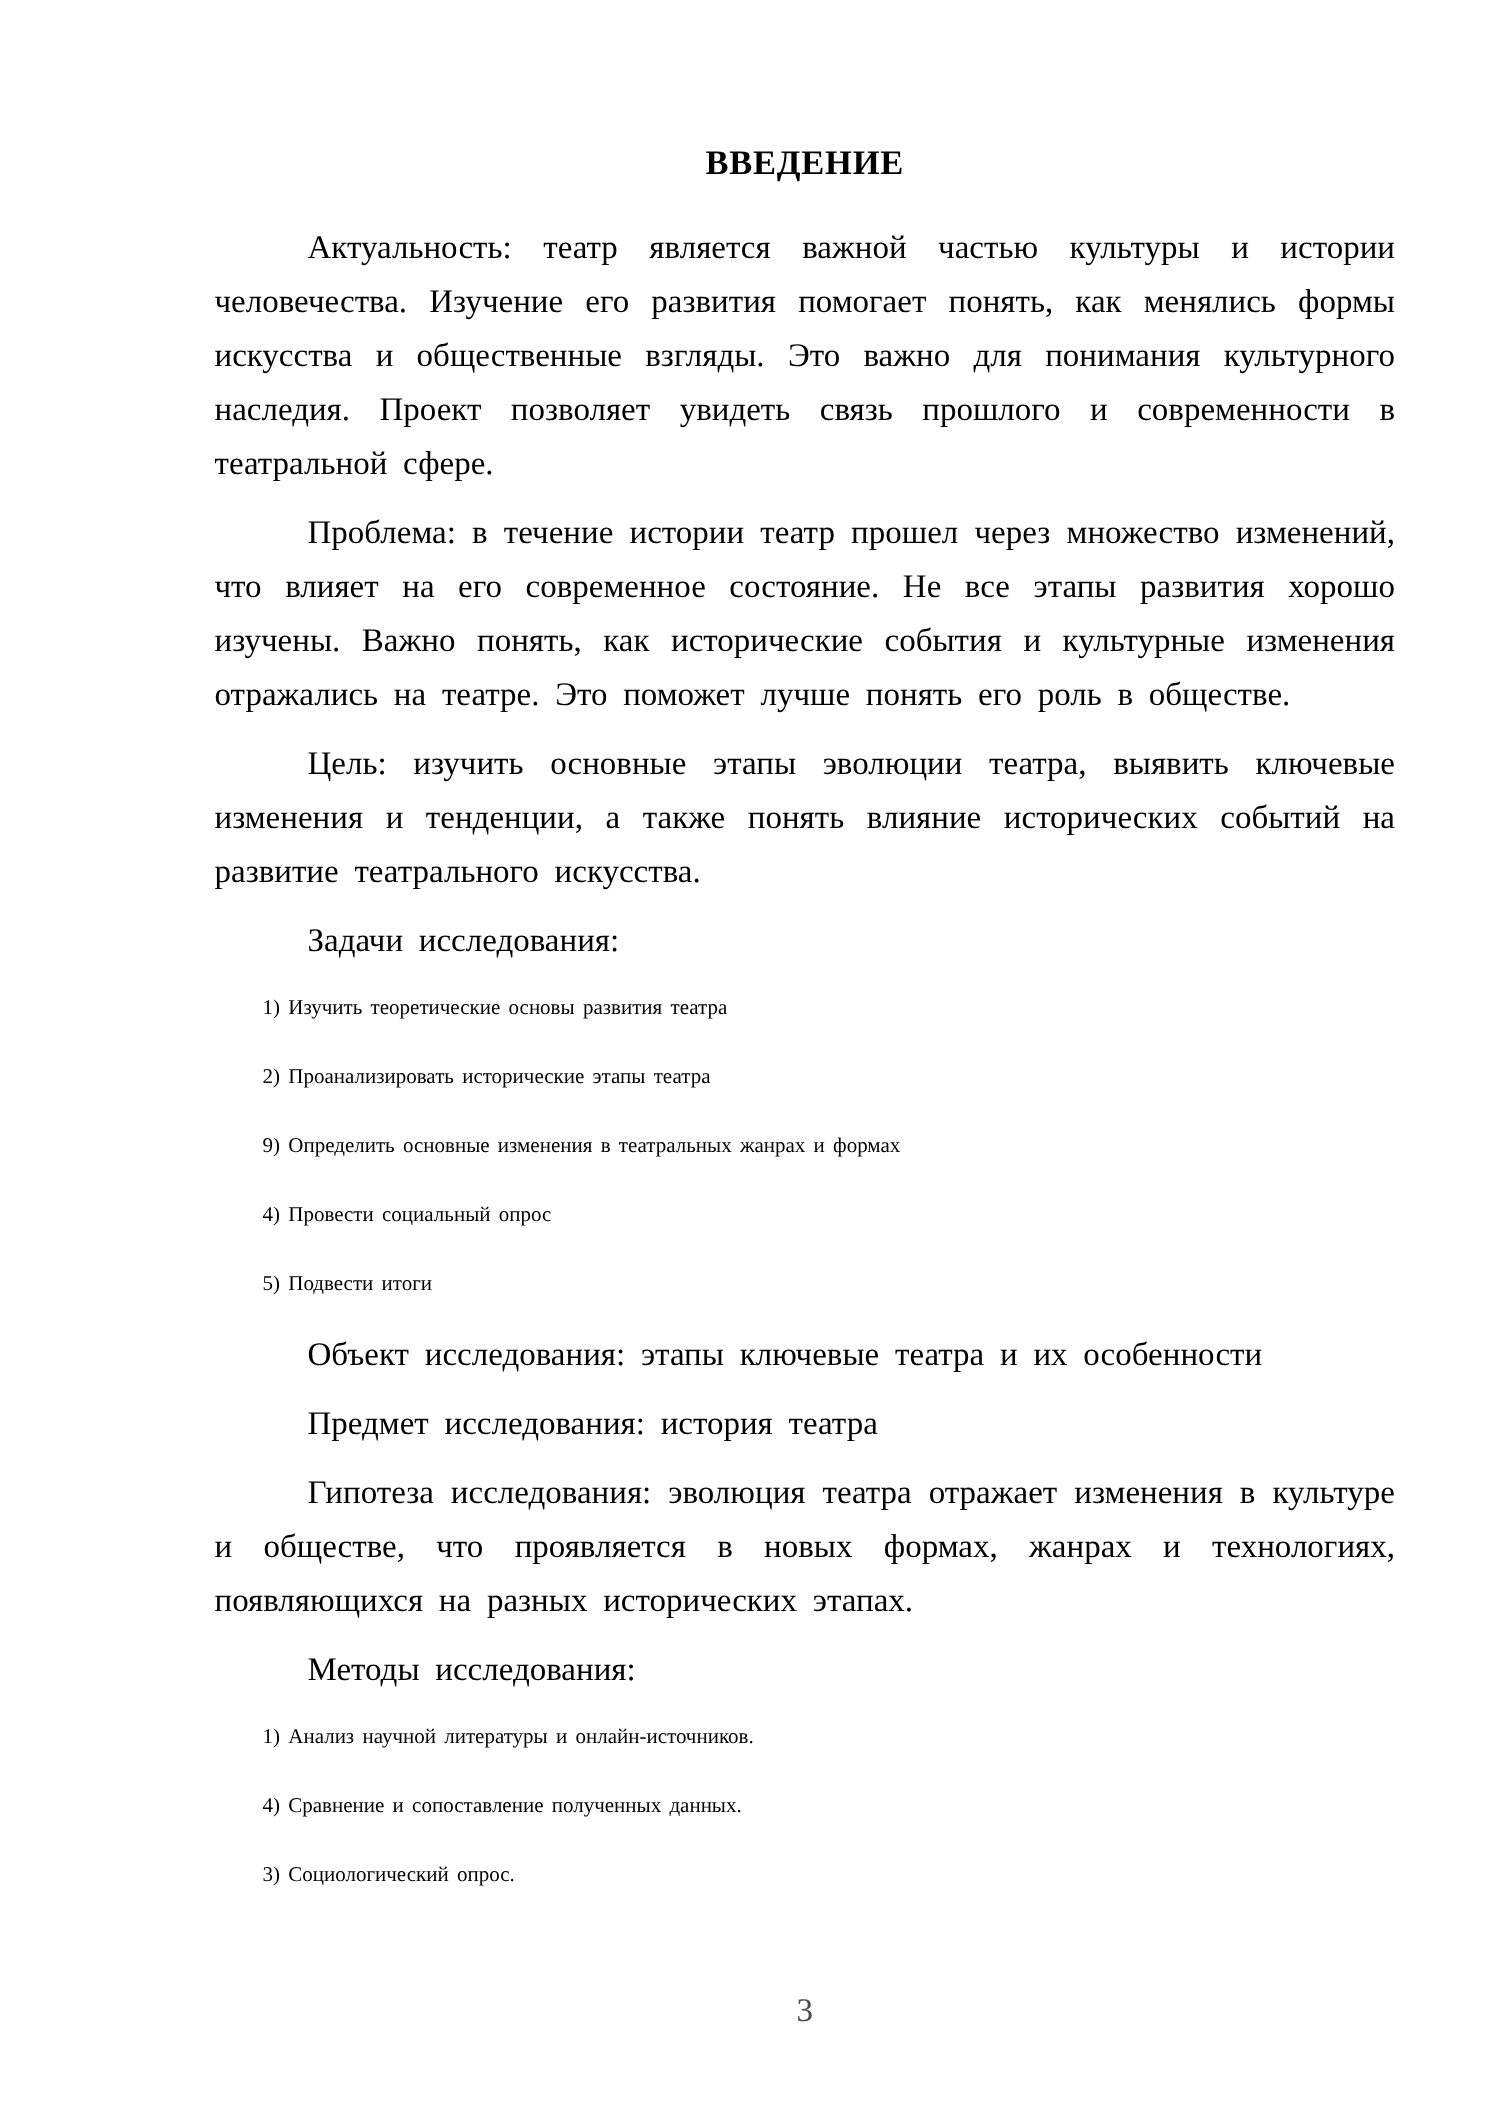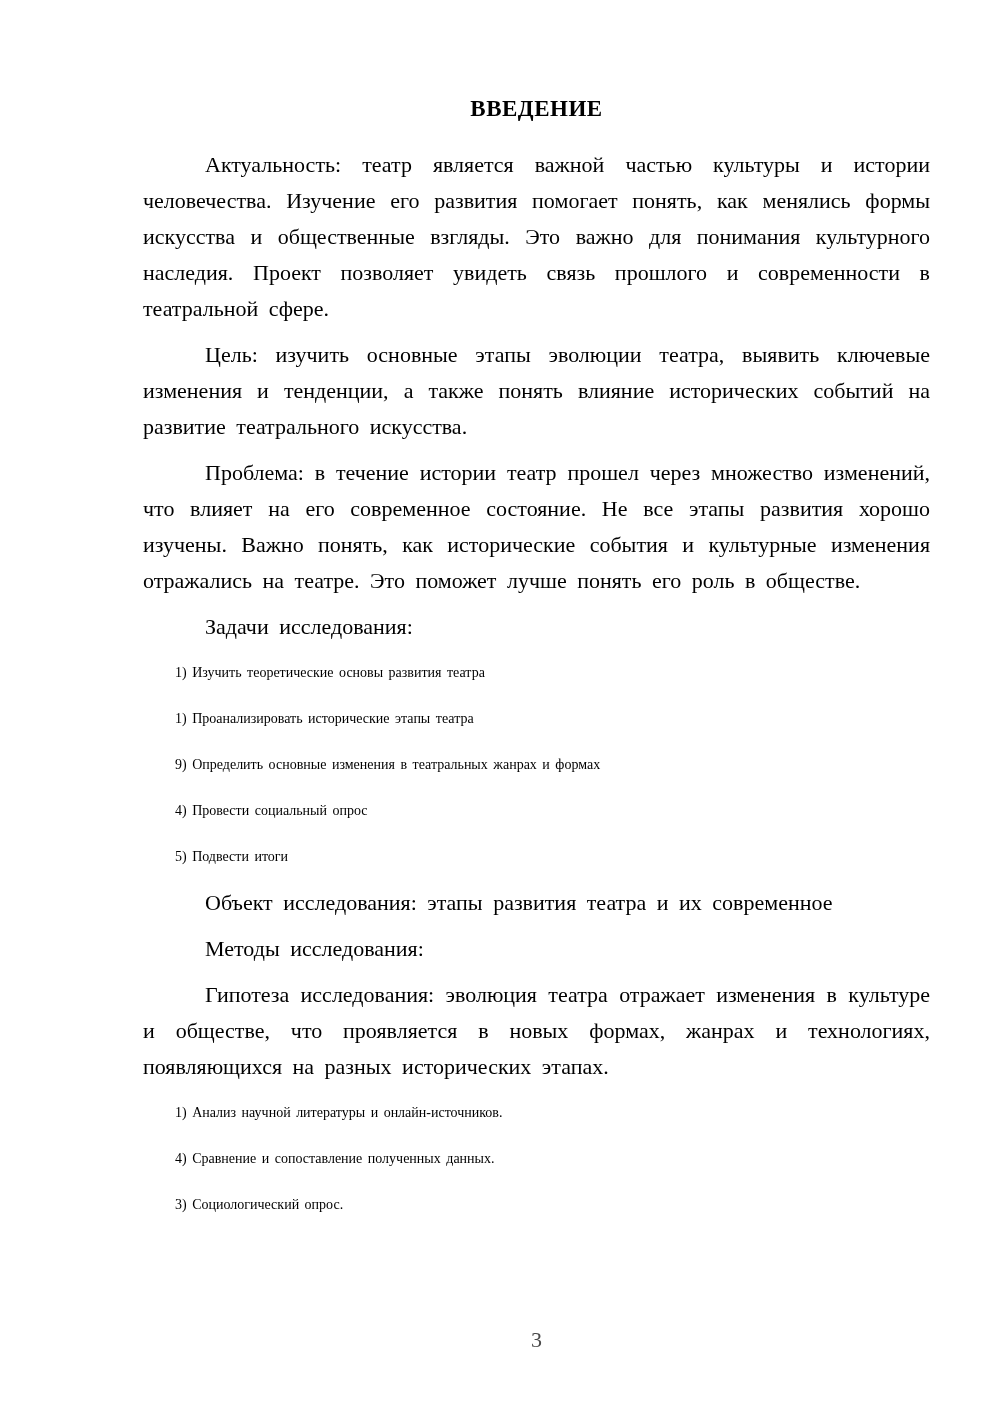--- a/index.html
+++ b/index.html
@@ -60,40 +60,41 @@
 </head>
 <body>
 
 <div class="page">
   <div class="content">
 
     <h1 class="doc-title">ВВЕДЕНИЕ</h1>
 
     <p class="para">Актуальность: театр является важной частью культуры и истории человечества. Изучение его развития помогает понять, как менялись формы искусства и общественные взгляды. Это важно для понимания культурного наследия. Проект позволяет увидеть связь прошлого и современности в театральной сфере.</p>
 
+    <p class="para">Проблема: в течение истории театр прошел через множество изменений, что влияет на его современное состояние. Не все этапы развития хорошо изучены. Важно понять, как исторические события и культурные изменения отражались на театре. Это поможет лучше понять его роль в обществе.</p>
+
     <p class="para">Цель: изучить основные этапы эволюции театра, выявить ключевые изменения и тенденции, а также понять влияние исторических событий на развитие театрального искусства.</p>
-
-    <p class="para">Проблема: в течение истории театр прошел через множество изменений, что влияет на его современное состояние. Не все этапы развития хорошо изучены. Важно понять, как исторические события и культурные изменения отражались на театре. Это поможет лучше понять его роль в обществе.</p>
 
     <p class="para">Задачи исследования:</p>
 
     <div>
       <p class="list-item">1) Изучить теоретические основы развития театра</p>
-      <p class="list-item">1) Проанализировать исторические этапы театра</p>
+      <p class="list-item">2) Проанализировать исторические этапы театра</p>
       <p class="list-item">9) Определить основные изменения в театральных жанрах и формах</p>
       <p class="list-item">4) Провести социальный опрос</p>
       <p class="list-item">5) Подвести итоги</p>
     </div>
 
-    <p class="para">Объект исследования: этапы развития театра и их современное</p>
+    <p class="para">Объект исследования: этапы ключевые театра и их особенности</p>
 
+    <p class="para">Предмет исследования: история театра</p>
+
+    <p class="para">Гипотеза исследования: эволюция театра отражает изменения в культуре и обществе, что проявляется в новых формах, жанрах и технологиях, появляющихся на разных исторических этапах.</p>
 
     <p class="para">Методы исследования:</p>
-
-    <p class="para">Гипотеза исследования: эволюция театра отражает изменения в культуре и обществе, что проявляется в новых формах, жанрах и технологиях, появляющихся на разных исторических этапах.</p>
 
     <div>
       <p class="list-item">1) Анализ научной литературы и онлайн-источников.</p>
       <p class="list-item">4) Сравнение и сопоставление полученных данных.</p>
       <p class="list-item">3) Социологический опрос.</p>
     </div>
 
   </div>
 
   <div class="page-number">3</div>

